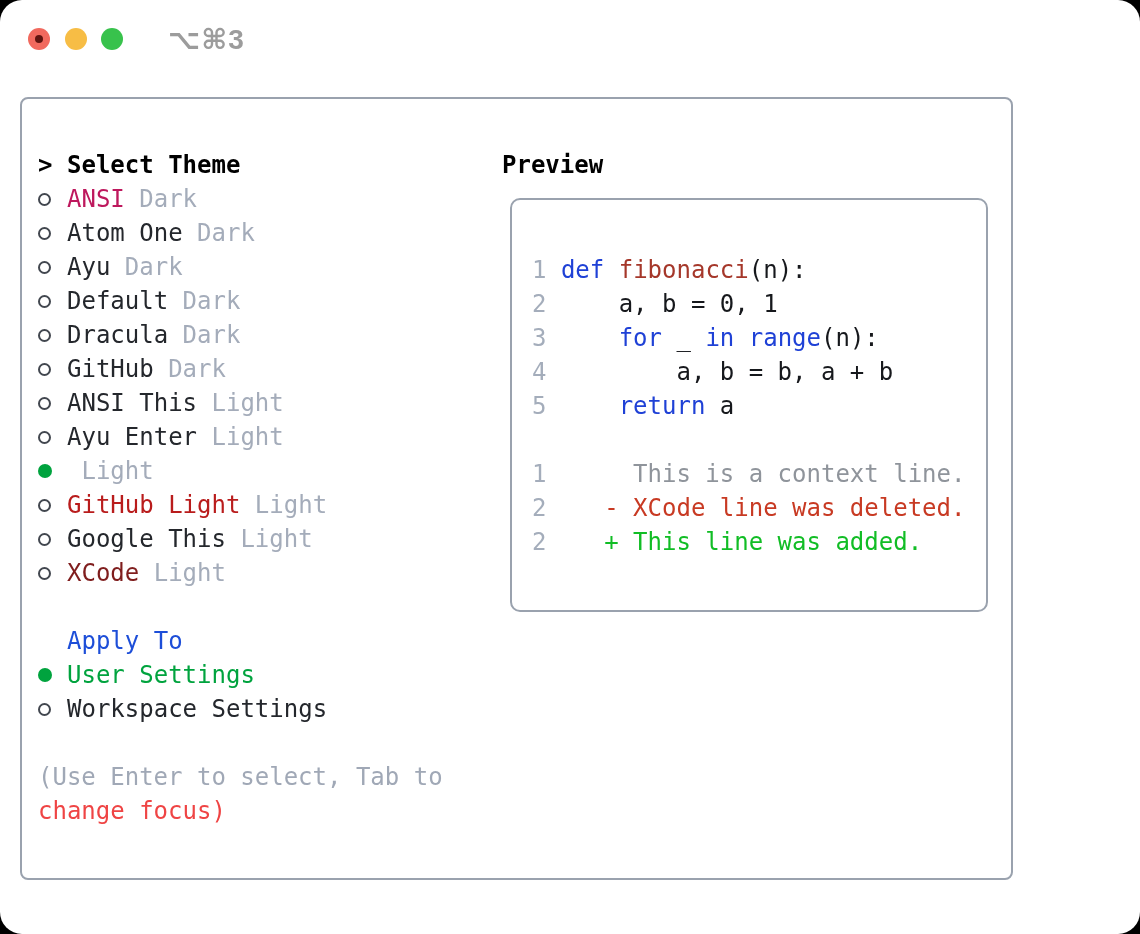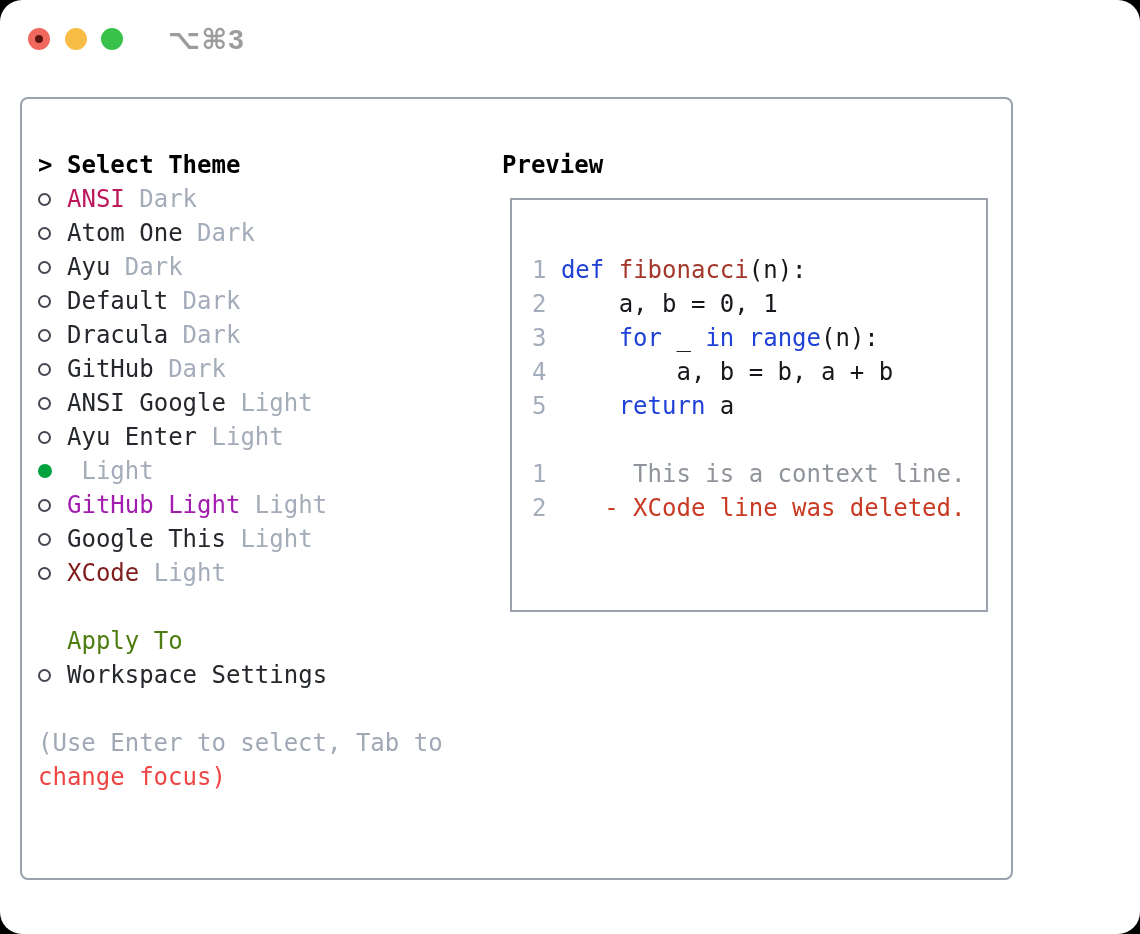--- a/index.html
+++ b/index.html
@@ -34,33 +34,33 @@
   
   .left-col { position: absolute; left: 38px; top: 148px; font-size: 24px; }
   .line { height: 34px; display: flex; align-items: center; white-space: pre; }
   .marker-col { display: inline-flex; width: 29px; align-items: center; flex: none; }
   .gt { font-weight: bold; color: #000; }
   .circle {
     width: 13px; height: 13px; border: 2px solid #42474f; border-radius: 50%;
   }
   .circle.sel { width: 14px; height: 14px; border: none; }
   .hdr { font-weight: bold; color: #000; }
-  .subhdr { color: #4d7c0f; }
+  .subhdr { color: #1d4ed8; }
   .t-name { color: #24272c; }
   .t-variant { margin-left: 1ch; }
   .hint-line { height: 34px; line-height: 34px; white-space: pre; }
 
   
   .preview-header {
     position: absolute; left: 502px; top: 148px; height: 34px; line-height: 34px;
     font-size: 24px; font-weight: bold; color: #000;
   }
   .preview-box {
     position: absolute; left: 510px; top: 198px; width: 478px; height: 414px;
-    border: 2px solid #9aa2ae; border-radius: 0; background: #fff;
+    border: 2px solid #9aa2ae; border-radius: 10px; background: #fff;
     padding: 53px 8px 0 20px; overflow: hidden;
   }
   .code-line { height: 34px; line-height: 34px; font-size: 24px; white-space: pre; }
   .num { display: inline-block; width: 1ch; margin-right: 1ch; }
   .tk-kw { }
   .tk-fn { }
   .tk-pl { }
 </style>
 </head>
 <body>
@@ -83,33 +83,34 @@
       <span class="marker-col"><span class="gt">&gt;</span></span>
       <span class="hdr">Select Theme</span>
     </div>
     <div id="theme-items">
         <div class="line"><span class="marker-col"><span class="circle" style="border-color: rgb(66, 71, 79);"></span></span><span class="t-name" style="color: #be185d;">ANSI</span><span class="t-variant" style="color: rgb(164, 172, 186);">Dark</span></div>
         <div class="line"><span class="marker-col"><span class="circle" style="border-color: rgb(66, 71, 79);"></span></span><span class="t-name" style="color: rgb(36, 39, 44);">Atom One</span><span class="t-variant" style="color: rgb(164, 172, 186);">Dark</span></div>
         <div class="line"><span class="marker-col"><span class="circle" style="border-color: rgb(66, 71, 79);"></span></span><span class="t-name" style="color: rgb(36, 39, 44);">Ayu</span><span class="t-variant" style="color: rgb(164, 172, 186);">Dark</span></div>
         <div class="line"><span class="marker-col"><span class="circle" style="border-color: rgb(66, 71, 79);"></span></span><span class="t-name" style="color: rgb(36, 39, 44);">Default</span><span class="t-variant" style="color: rgb(164, 172, 186);">Dark</span></div>
         <div class="line"><span class="marker-col"><span class="circle" style="border-color: rgb(66, 71, 79);"></span></span><span class="t-name" style="color: rgb(36, 39, 44);">Dracula</span><span class="t-variant" style="color: rgb(164, 172, 186);">Dark</span></div>
         <div class="line"><span class="marker-col"><span class="circle" style="border-color: rgb(66, 71, 79);"></span></span><span class="t-name" style="color: rgb(36, 39, 44);">GitHub</span><span class="t-variant" style="color: rgb(164, 172, 186);">Dark</span></div>
-        <div class="line"><span class="marker-col"><span class="circle" style="border-color: rgb(66, 71, 79);"></span></span><span class="t-name" style="color: rgb(36, 39, 44);">ANSI Google</span><span class="t-variant" style="color: rgb(164, 172, 186);">Light</span></div>
+        <div class="line"><span class="marker-col"><span class="circle" style="border-color: rgb(66, 71, 79);"></span></span><span class="t-name" style="color: rgb(36, 39, 44);">ANSI This</span><span class="t-variant" style="color: rgb(164, 172, 186);">Light</span></div>
         <div class="line"><span class="marker-col"><span class="circle" style="border-color: rgb(66, 71, 79);"></span></span><span class="t-name" style="color: rgb(36, 39, 44);">Ayu Enter</span><span class="t-variant" style="color: rgb(164, 172, 186);">Light</span></div>
         <div class="line"><span class="marker-col"><span class="circle sel" style="background: rgb(0, 163, 62);"></span></span><span class="t-variant" style="color: rgb(164, 172, 186);">Light</span></div>
-        <div class="line"><span class="marker-col"><span class="circle" style="border-color: rgb(66, 71, 79);"></span></span><span class="t-name" style="color: #a21caf;">GitHub Light</span><span class="t-variant" style="color: rgb(164, 172, 186);">Light</span></div>
+        <div class="line"><span class="marker-col"><span class="circle" style="border-color: rgb(66, 71, 79);"></span></span><span class="t-name" style="color: #b91c1c;">GitHub Light</span><span class="t-variant" style="color: rgb(164, 172, 186);">Light</span></div>
         <div class="line"><span class="marker-col"><span class="circle" style="border-color: rgb(66, 71, 79);"></span></span><span class="t-name" style="color: rgb(36, 39, 44);">Google This</span><span class="t-variant" style="color: rgb(164, 172, 186);">Light</span></div>
         <div class="line"><span class="marker-col"><span class="circle" style="border-color: rgb(66, 71, 79);"></span></span><span class="t-name" style="color: #7f1d1d;">XCode</span><span class="t-variant" style="color: rgb(164, 172, 186);">Light</span></div>
       </div>
     <div class="line"></div>
     <div class="line">
       <span class="marker-col"></span>
       <span class="subhdr">Apply To</span>
     </div>
     <div id="apply-options">
+        <div class="line"><span class="marker-col"><span class="circle sel" style="background: rgb(0, 163, 62);"></span></span><span style="color: rgb(0, 163, 62);">User Settings</span></div>
         <div class="line"><span class="marker-col"><span class="circle" style="border-color: rgb(66, 71, 79);"></span></span><span style="color: rgb(36, 39, 44);">Workspace Settings</span></div>
       </div>
     <div class="line"></div>
     <div class="hint-line" style="color: rgb(160, 168, 182);">(Use Enter to select, Tab to</div>
     <div class="hint-line" style="color: #ef4444;">change focus)</div>
   </div>
 
   <div class="preview-header">Preview</div>
 
   <div class="preview-box">
@@ -117,16 +118,17 @@
         <div class="code-line"><span class="num" style="color: rgb(164, 173, 187);">1</span><span class="tk-kw" style="color: rgb(31, 65, 214);">def</span><span class="tk-pl" style="color: rgb(22, 24, 28);"> </span><span class="tk-fn" style="color: rgb(165, 55, 42);">fibonacci</span><span class="tk-pl" style="color: rgb(22, 24, 28);">(n):</span></div>
         <div class="code-line"><span class="num" style="color: rgb(164, 173, 187);">2</span><span class="tk-pl" style="color: rgb(22, 24, 28);">    a, b = 0, 1</span></div>
         <div class="code-line"><span class="num" style="color: rgb(164, 173, 187);">3</span><span class="tk-pl" style="color: rgb(22, 24, 28);">    </span><span class="tk-kw" style="color: rgb(31, 65, 214);">for</span><span class="tk-pl" style="color: rgb(22, 24, 28);"> _ </span><span class="tk-kw" style="color: rgb(31, 65, 214);">in</span><span class="tk-pl" style="color: rgb(22, 24, 28);"> </span><span class="tk-kw" style="color: rgb(31, 65, 214);">range</span><span class="tk-pl" style="color: rgb(22, 24, 28);">(n):</span></div>
         <div class="code-line"><span class="num" style="color: rgb(164, 173, 187);">4</span><span class="tk-pl" style="color: rgb(22, 24, 28);">        a, b = b, a + b</span></div>
         <div class="code-line"><span class="num" style="color: rgb(164, 173, 187);">5</span><span class="tk-pl" style="color: rgb(22, 24, 28);">    </span><span class="tk-kw" style="color: rgb(31, 65, 214);">return</span><span class="tk-pl" style="color: rgb(22, 24, 28);"> a</span></div>
       </div>
     <div class="code-line"></div>
     <div id="diff-lines">
         <div class="code-line"><span class="num" style="color: rgb(164, 173, 187);">1</span><span style="color: rgb(143, 148, 155);">     This is a context line.</span></div>
         <div class="code-line"><span class="num" style="color: rgb(164, 173, 187);">2</span><span style="color: rgb(200, 58, 35);">   - XCode line was deleted.</span></div>
+        <div class="code-line"><span class="num" style="color: rgb(164, 173, 187);">2</span><span style="color: rgb(17, 189, 37);">   + This line was added.</span></div>
       </div>
   </div>
 
 </div>
 
 </body></html>

